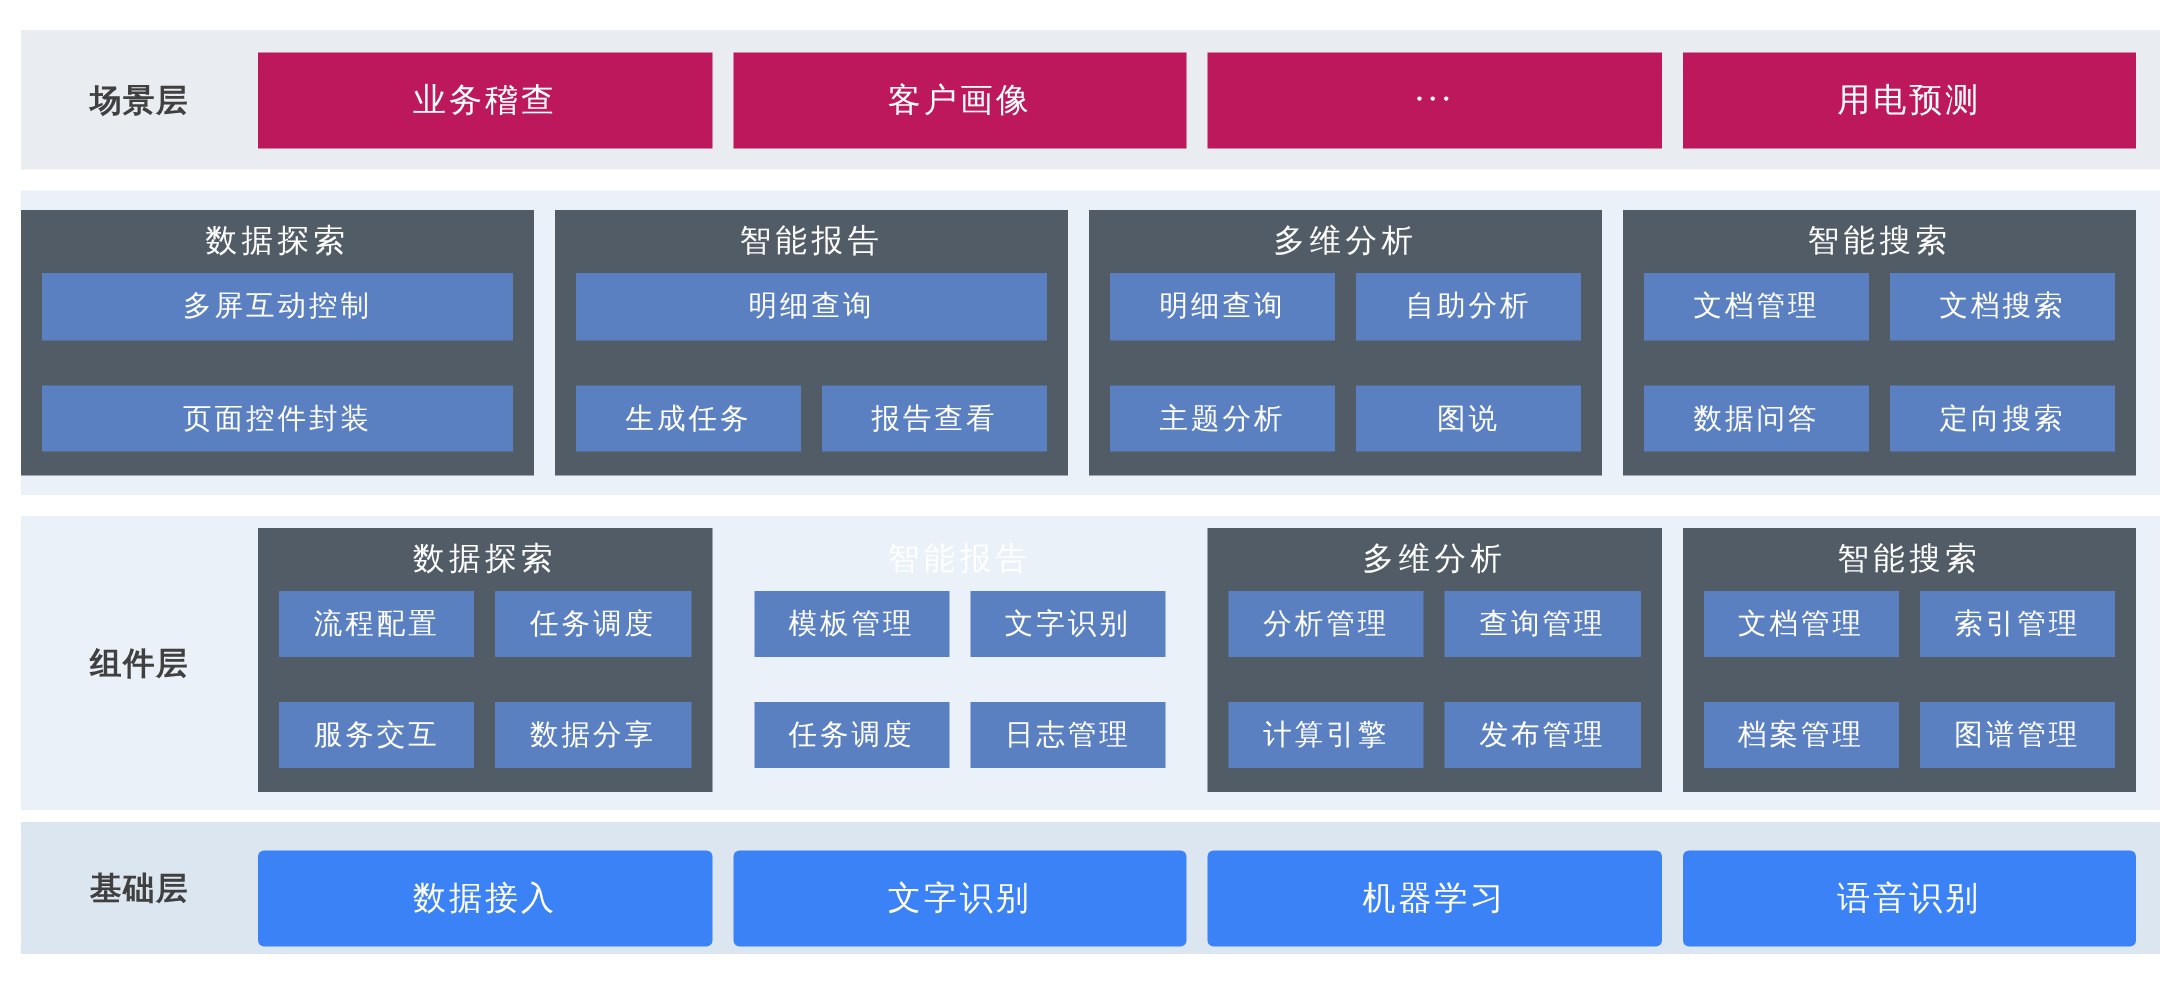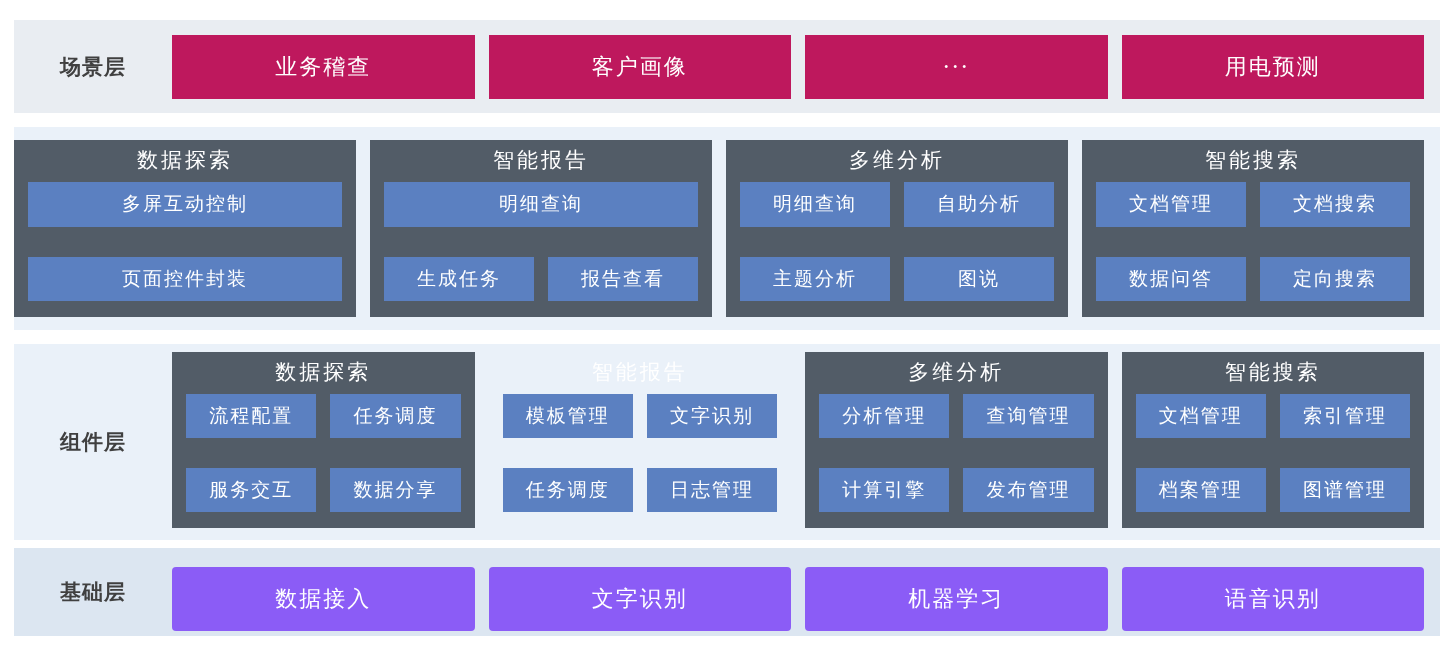--- a/index.html
+++ b/index.html
@@ -40,21 +40,21 @@
   }
   .group-body { flex:1; padding:2px 14px 16px; display:flex; flex-direction:column; gap:30px; }
   .row { flex:1; display:flex; gap:14px; }
   .btn {
     flex:1; background:#5b80c1; color:#ffffff;
     display:flex; align-items:center; justify-content:center;
     font-family:"DejaVu Serif","Liberation Serif",serif; font-size:19px; letter-spacing:2px;
   }
 
   .base-btn {
-    flex:1; height:64px; background:#8b5cf6; border-radius:4px; color:#ffffff;
+    flex:1; height:64px; background:#3b82f6; border-radius:4px; color:#ffffff;
     display:flex; align-items:center; justify-content:center;
     font-family:"DejaVu Serif","Liberation Serif",serif; font-size:22px; letter-spacing:2px;margin-top:14px;
   }
 </style>
 </head>
 <body>
 
 <div class="stage">
 
   <section class="band band1">

